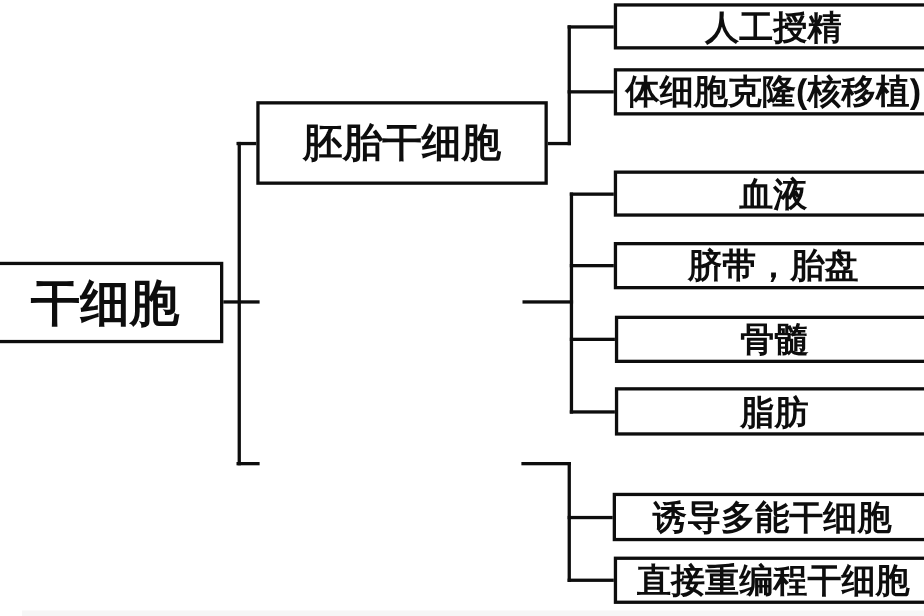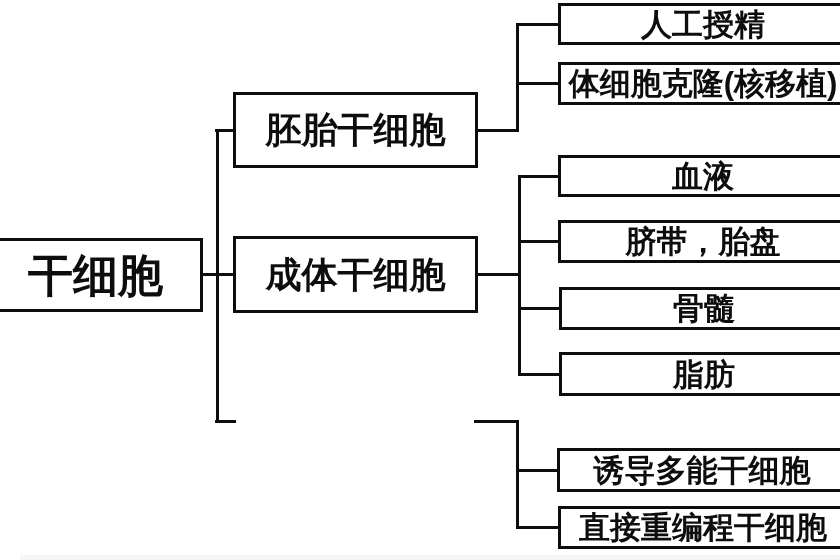--- a/index.html
+++ b/index.html
@@ -60,23 +60,22 @@
   <div class="line" style="left:518px; top:307px; width:43px; height:3px;"></div>
   <div class="line" style="left:518px; top:373px; width:43px; height:3px;"></div>
 
   <div class="line" style="left:474px; top:420px; width:45px; height:3px;"></div>
   <div class="line" style="left:516px; top:420px; width:3px; height:109px;"></div>
   <div class="line" style="left:516px; top:469px; width:45px; height:3px;"></div>
   <div class="line" style="left:516px; top:526px; width:45px; height:3px;"></div>
 
   <div class="node root-node" style="left:-12px; top:238px; width:215px; height:74px;">干细胞</div>
 
-  <div class="node mid-node" style="left:233px; top:92px; width:245px; height:76px;">胚胎干细胞</div>
+  <div class="node mid-node" style="left:233px; top:92px; width:265px; height:76px;">胚胎干细胞</div>
 
-  <div class="node mid-node" style="left:233px; top:236px; width:245px; height:77px;">成体干细胞</div>
 
 
   <div class="node leaf-node" style="left:558px; top:3px; width:290px; height:42px;">人工授精</div>
 
   <div class="node leaf-node" style="left:558px; top:62px; width:290px; height:43px;">体细胞克隆(核移植)</div>
 
   <div class="node leaf-node" style="left:558px; top:155px; width:290px; height:42px;">血液</div>
 
   <div class="node leaf-node" style="left:558px; top:220px; width:290px; height:43px;">脐带，胎盘</div>
 

